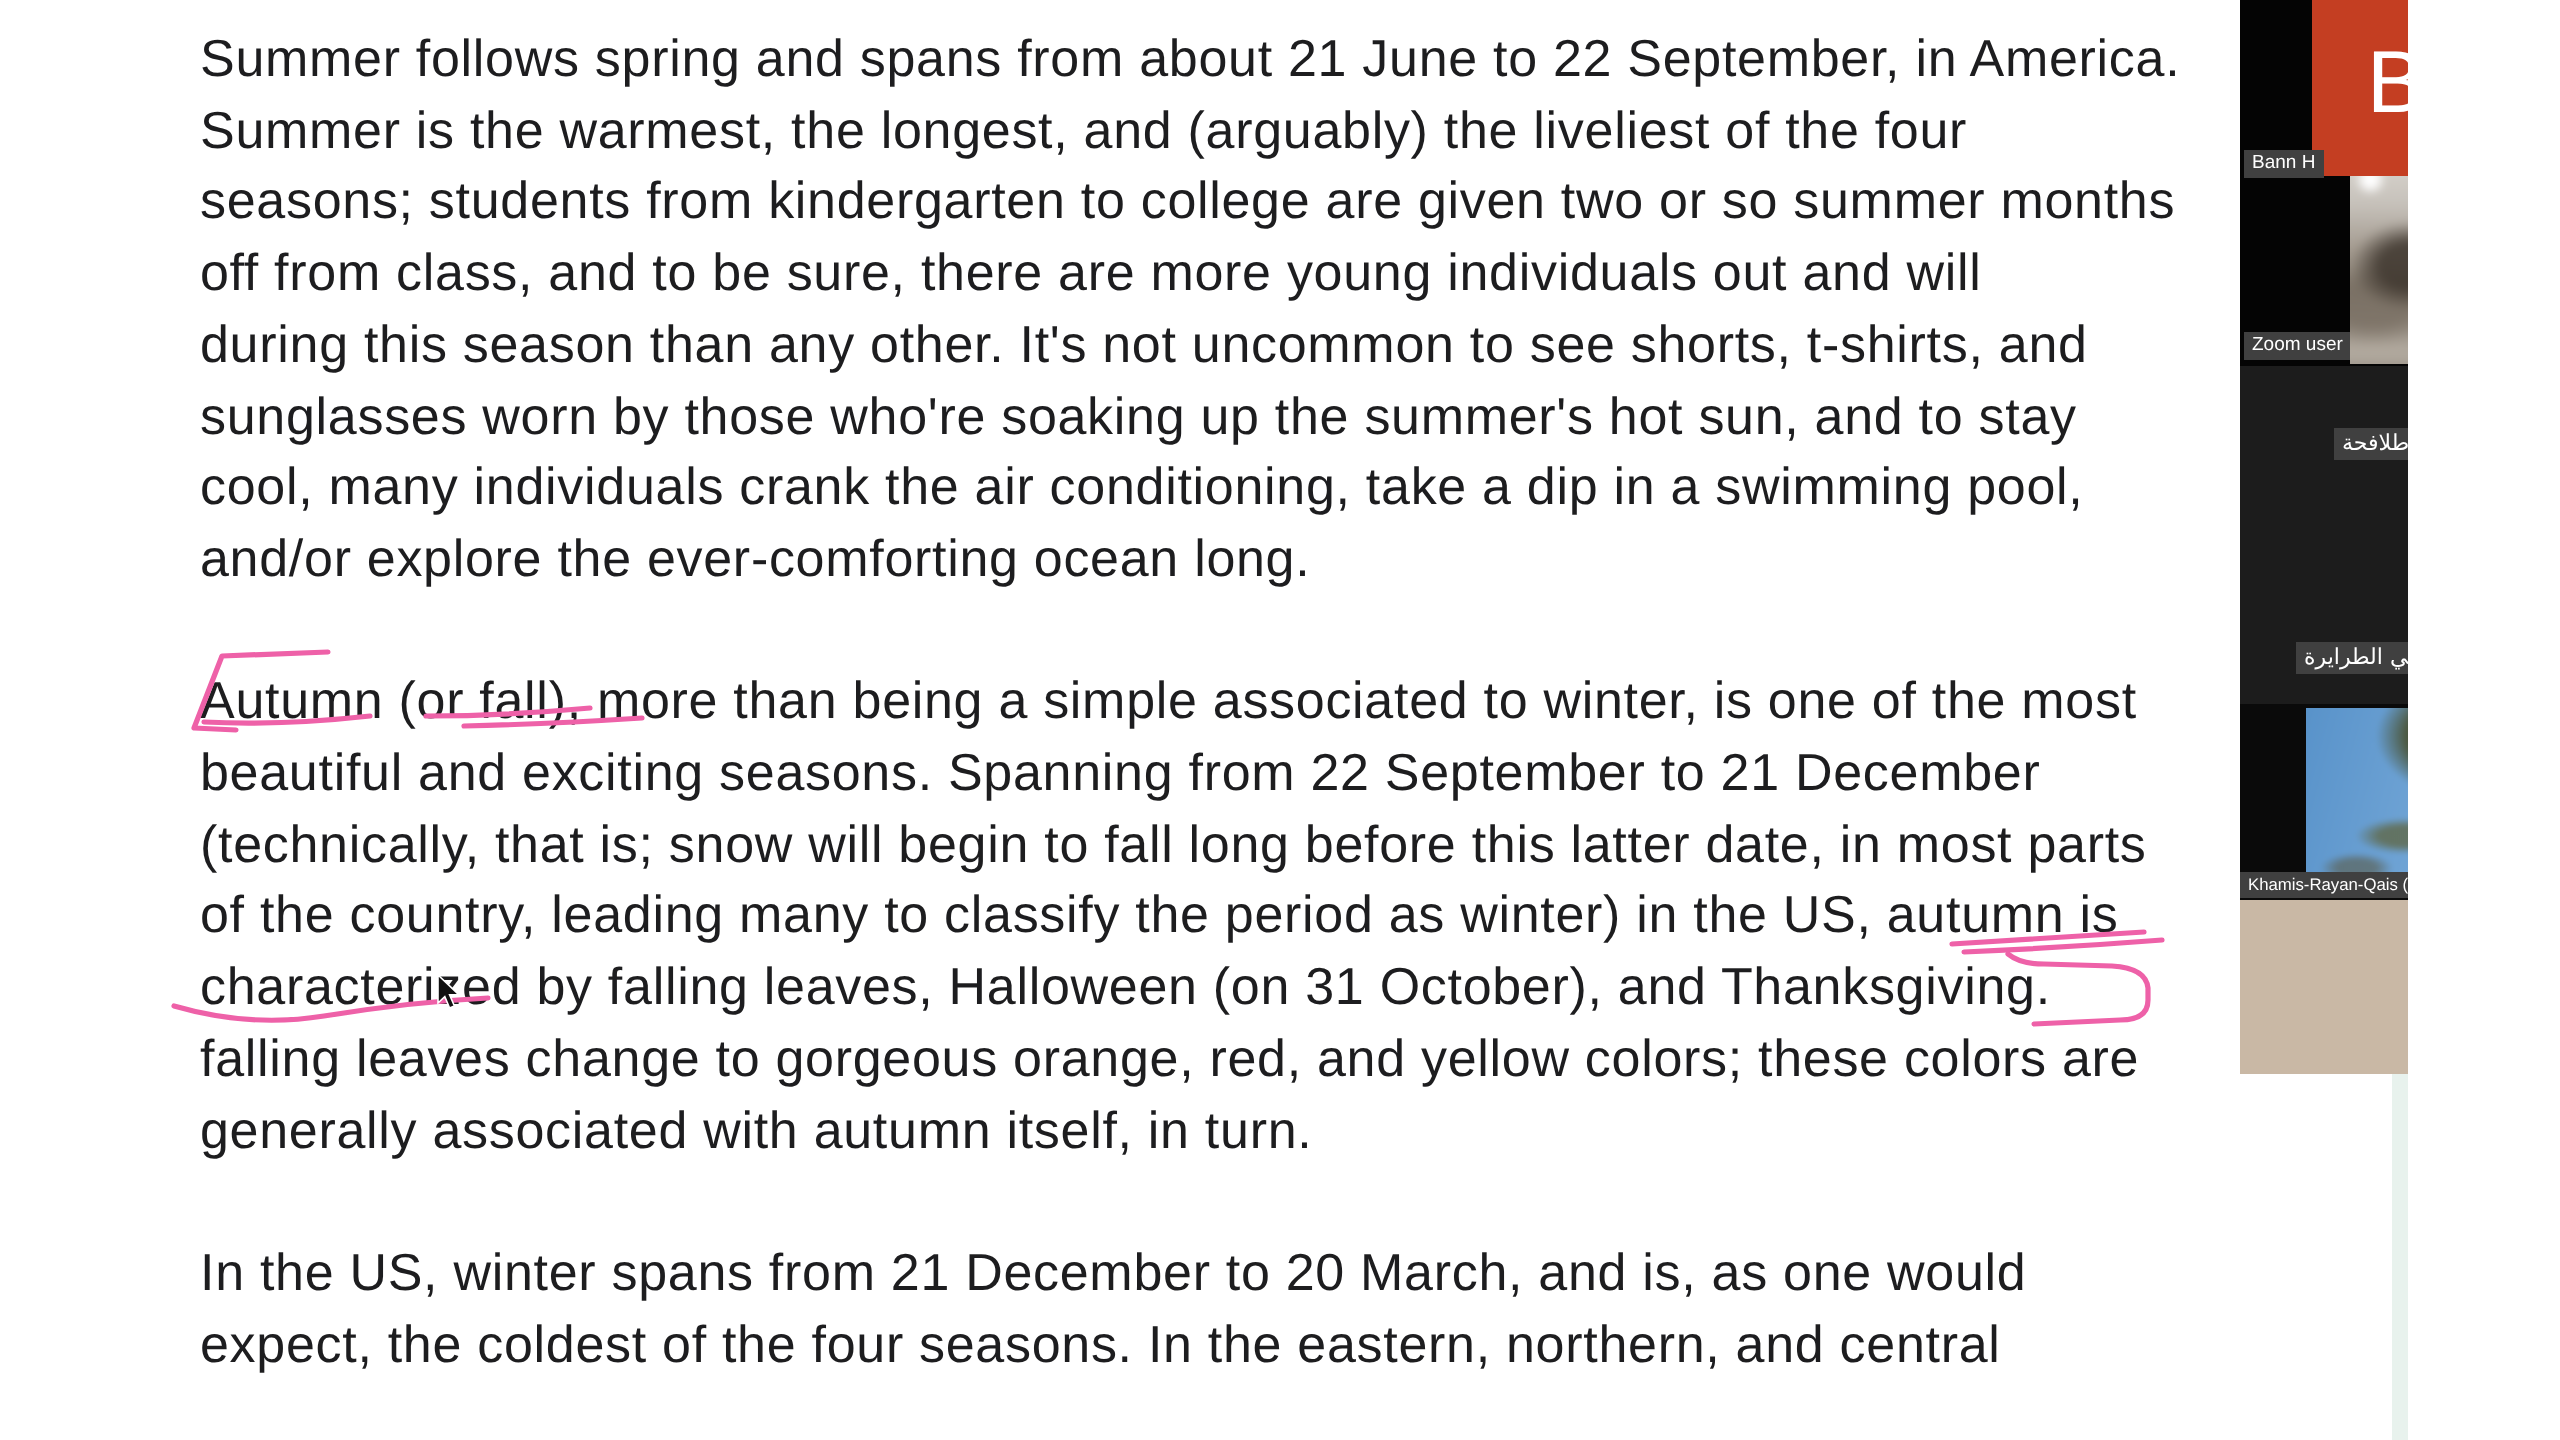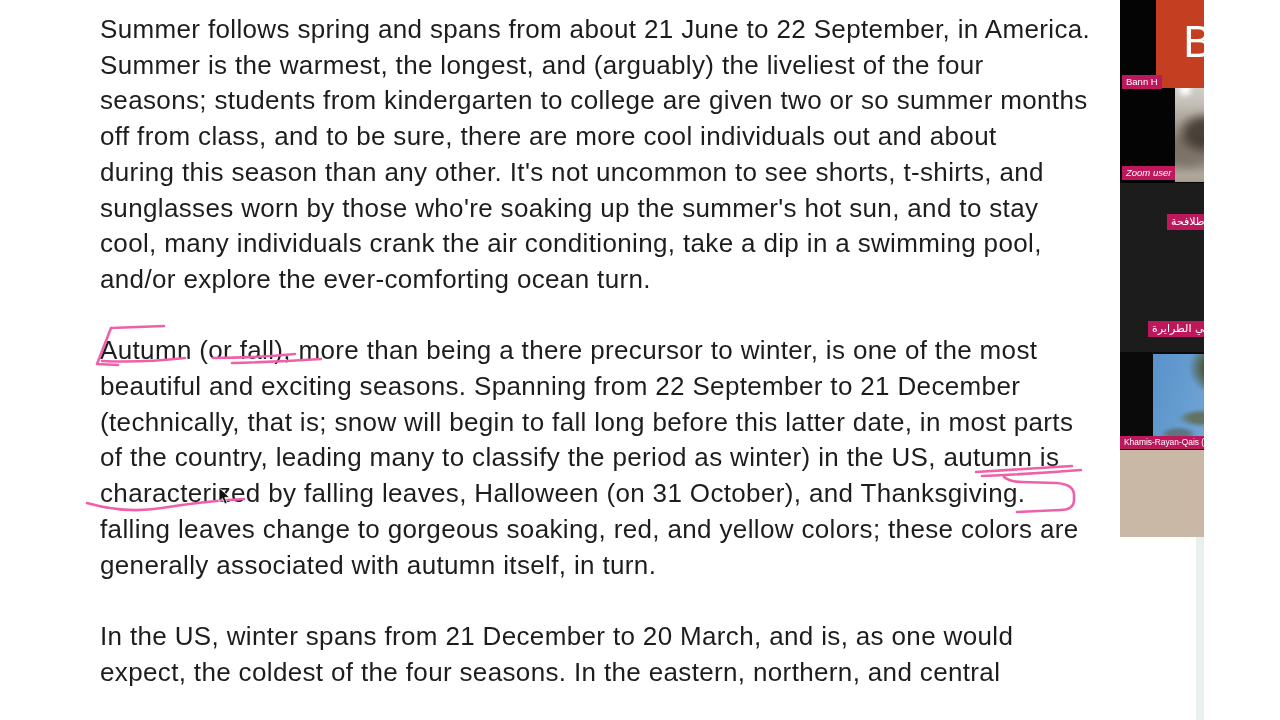--- a/index.html
+++ b/index.html
@@ -16,21 +16,21 @@
   .ink { position:absolute; left:0; top:0; width:1280px; height:720px; pointer-events:none; z-index:5; }
   .ink path { fill:none; stroke-width:2.6; stroke-linecap:round; stroke-linejoin:round; }
 
   
   .cursor { position:absolute; left:218px; top:487px; z-index:6; }
 
   
   .panel { position:absolute; left:1120px; top:0; width:160px; height:537px; background:#040404; z-index:10; overflow:hidden; }
   .tile { position:absolute; overflow:hidden; }
   .vidfill { position:absolute; inset:-8px; }
-  .chip { position:absolute; display:inline-block; background:#be185d; color:#fff; padding:1px 4px 2px; line-height:1.2; white-space:nowrap; z-index:3; }
+  .chip { position:absolute; display:inline-block; background:#404040; color:#fff; padding:1px 4px 2px; line-height:1.2; white-space:nowrap; z-index:3; }
   .chip.sm { font-size:9.5px; }
   .chip.xs { font-size:8.4px; letter-spacing:0; }
   .chip.md { font-size:11px; }
   .chip.ar { font-family:"DejaVu Sans",sans-serif; font-size:11px; direction:rtl; }
 
   .avatar-tile { left:36px; top:0; width:84px; height:88px; text-align:center; }
   .avatar-tile .letter { color:#fff; font-size:44px; line-height:84px; }
 
   .zoomuser-tile { left:55px; top:88px; width:49px; height:94px; background:#777; }
   .zoomuser-tile .vidfill { filter:blur(2.5px);
@@ -62,54 +62,54 @@
       radial-gradient(ellipse 24% 36% at 46% 44%, #c89f84 0 45%, #ba9075 62%, rgba(186,144,117,0) 80%),
       radial-gradient(ellipse 32% 42% at 47% 8%, #281f19 0 40%, #352a21 58%, rgba(53,42,33,0) 76%),
       radial-gradient(ellipse 48% 34% at 44% 100%, #eae8e5 0 55%, rgba(234,232,229,0) 85%),
       radial-gradient(circle 14% at 85% 42%, #f6ecd9 0 40%, rgba(246,236,217,0) 80%),
       radial-gradient(circle 9% at 96% 28%, #efe3cf 0 40%, rgba(239,227,207,0) 85%),
       linear-gradient(90deg,#e0ddd9 0%,#d5cfc7 35%,#c2ab96 70%,#a98c74 100%);
   }
 
   
   .chip.bann   { left:2px;  top:75px; }
-  .chip.zuser  { left:2px;  top:166px;font-style:italic; }
+  .chip.zuser  { left:2px;  top:166px; }
   .chip.name1  { left:47px; top:214px; }
   .chip.name2  { left:28px; top:321px; }
   .chip.khamis { left:0;    top:436px; max-width:134px; overflow:hidden; }
   .chip.adam   { left:0;    top:548px; }
 
   
   .strip { position:absolute; top:537px; height:183px; z-index:9; }
   .strip.mint  { left:1196px; width:64px; background:#e8f2ed; }
   .strip.black { left:1260px; width:20px; background:#0d0d0d; }
 </style>
 </head>
 <body>
 
 <div class="screen">
 
   <div class="doc">
     <div class="para">
       <div class="line">Summer follows spring and spans from about 21 June to 22 September, in America.</div>
       <div class="line">Summer is the warmest, the longest, and (arguably) the liveliest of the four</div>
       <div class="line">seasons; students from kindergarten to college are given two or so summer months</div>
-      <div class="line">off from class, and to be sure, there are more cool individuals out and about</div>
+      <div class="line">off from class, and to be sure, there are more young individuals out and will</div>
       <div class="line">during this season than any other. It's not uncommon to see shorts, t-shirts, and</div>
       <div class="line">sunglasses worn by those who're soaking up the summer's hot sun, and to stay</div>
       <div class="line">cool, many individuals crank the air conditioning, take a dip in a swimming pool,</div>
-      <div class="line">and/or explore the ever-comforting ocean turn.</div>
+      <div class="line">and/or explore the ever-comforting ocean long.</div>
     </div>
     <div class="para">
-      <div class="line">Autumn (or fall), more than being a there precursor to winter, is one of the most</div>
+      <div class="line">Autumn (or fall), more than being a simple associated to winter, is one of the most</div>
       <div class="line">beautiful and exciting seasons. Spanning from 22 September to 21 December</div>
       <div class="line">(technically, that is; snow will begin to fall long before this latter date, in most parts</div>
       <div class="line">of the country, leading many to classify the period as winter) in the US, autumn is</div>
       <div class="line">characterized by falling leaves, Halloween (on 31 October), and Thanksgiving.</div>
-      <div class="line">falling leaves change to gorgeous soaking, red, and yellow colors; these colors are</div>
+      <div class="line">falling leaves change to gorgeous orange, red, and yellow colors; these colors are</div>
       <div class="line">generally associated with autumn itself, in turn.</div>
     </div>
     <div class="para">
       <div class="line">In the US, winter spans from 21 December to 20 March, and is, as one would</div>
       <div class="line">expect, the coldest of the four seasons. In the eastern, northern, and central</div>
     </div>
   </div>
 
   <svg class="ink" viewBox="0 0 1280 720">
     <path d="M164,326 L111,328 L97,364 L118,365" stroke="#ee61a8"></path>

